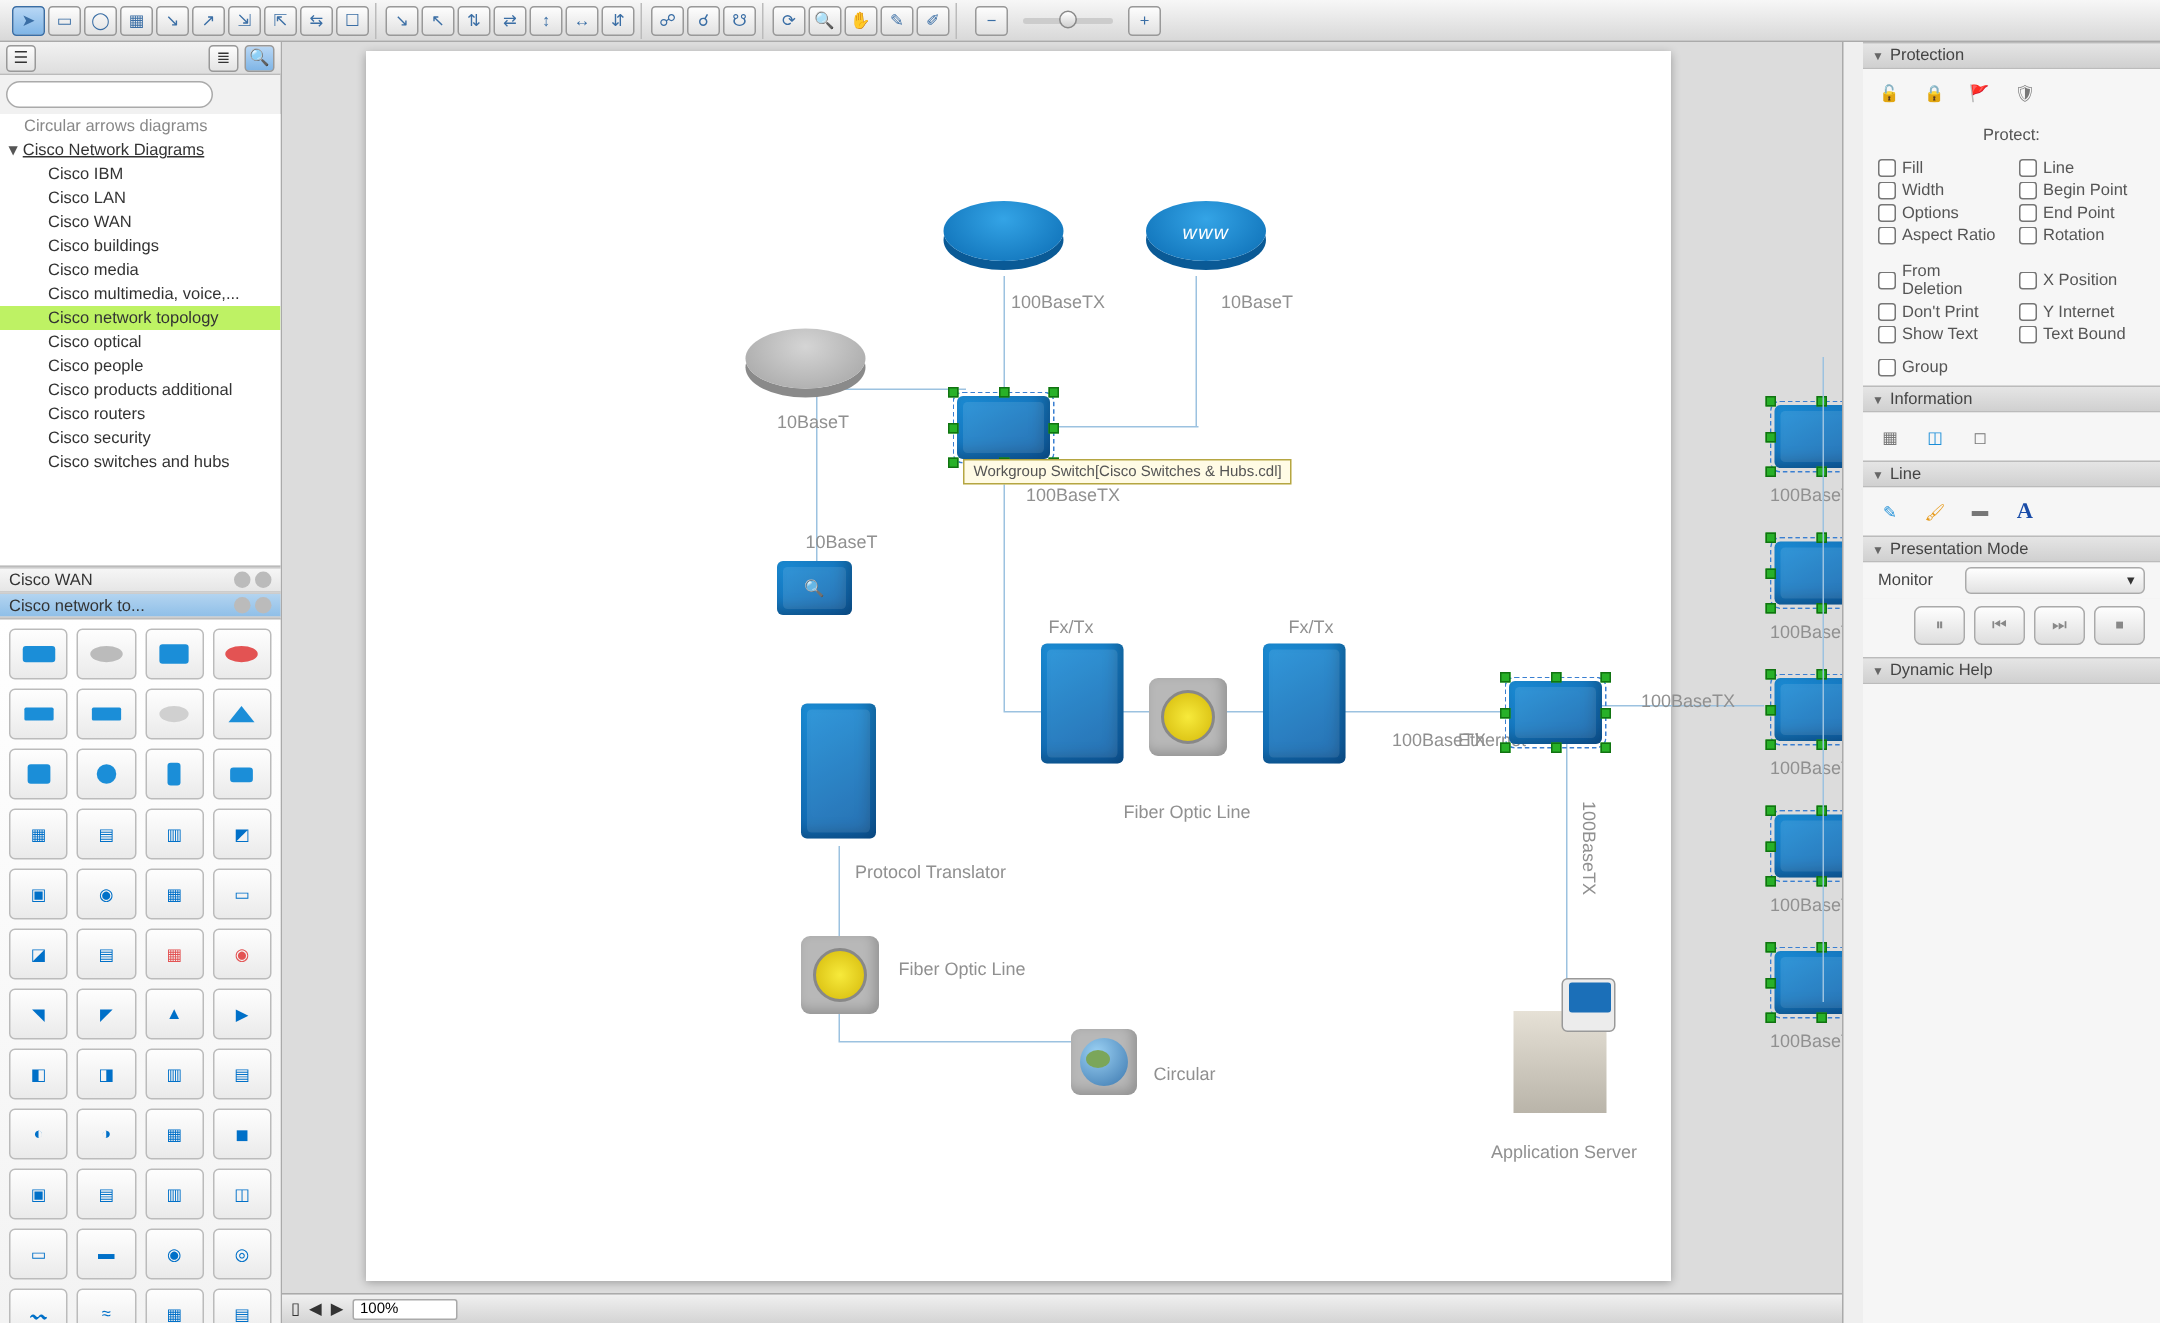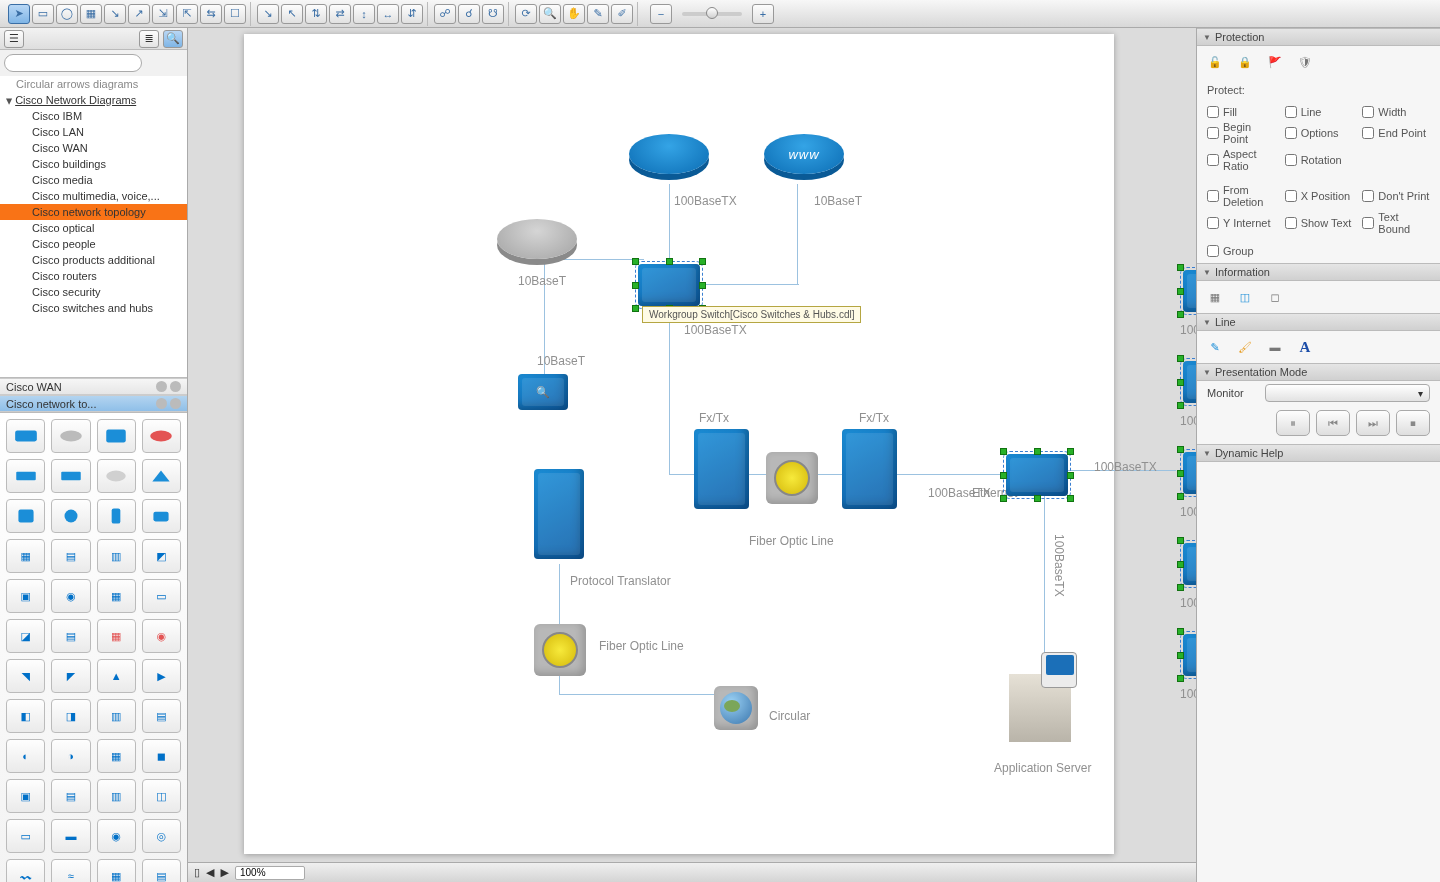--- a/index.html
+++ b/index.html
@@ -23,21 +23,21 @@
 .left-head .spacer { flex: 1; }
 .small-search { height: 18px; border: 1px solid #aaa; border-radius: 9px; width: 138px; padding: 0 8px 0 20px; background: #fff; position: relative; margin: 4px; font-size: 11px; }
 .small-search-wrap { position: relative; }
 .small-search-wrap::before { content: ""; position: absolute; left: 10px; top: 8px; width: 8px; height: 8px; border: 1.5px solid #888; border-radius: 50%; }
 
 .tree { flex: 1; overflow: auto; font-size: 11px; background: #fff; }
 .tree-item { padding: 2px 6px 2px 16px; cursor: pointer; white-space: nowrap; overflow: hidden; text-overflow: ellipsis; color: #333; }
 .tree-item.parent { padding-left: 6px; font-weight: normal; text-decoration: underline; }
 .tree-item.parent::before { content: "▶"; display: inline-block; font-size: 8px; margin-right: 3px; transform: rotate(90deg); color: #555; }
 .tree-item.sub { padding-left: 32px; }
-.tree-item.highlight { background: #f97316; padding-left: 32px; }
+.tree-item.highlight { background: #bef264; padding-left: 32px; }
 
 .library-tabs { background: #e3e3e3; border-top: 1px solid #bbb; }
 .lib-tab { display: flex; align-items: center; padding: 1px 6px; font-size: 11px; border-top: 1px solid #ccc; border-bottom: 1px solid #ccc; background: linear-gradient(#f6f6f6,#e6e6e6); height: 17px; gap: 4px; }
 .lib-tab.selected { background: linear-gradient(#b3d4f0,#8fbfe8); }
 .lib-tab .icons { margin-left: auto; display: flex; gap: 3px; }
 .lib-tab .icons span { width: 11px; height: 11px; border-radius: 50%; background: #bbb; display: block; }
 
 .shape-grid { background: linear-gradient(#fff,#f3f3f3); border-top: 1px solid #bbb; height: 470px; overflow: auto; display: grid; grid-template-columns: repeat(4, 1fr); gap: 6px; padding: 6px; align-content: start; }
 .shape-cell { height: 34px; border: 1px solid #bbb; border-radius: 4px; background: linear-gradient(#fefefe,#eaeaea); display: flex; align-items: center; justify-content: center; color: #0070c8; }
 .shape-cell svg { width: 26px; height: 22px; }
@@ -75,27 +75,27 @@
 .link { position: absolute; background: #9cc2e0; }
 .link.h { height: 1px; }
 .link.v { width: 1px; }
 .vlabel { position: absolute; font-size: 12px; color: #909090; writing-mode: vertical-rl; }
 .tooltip { position: absolute; background: #fffbe5; border: 1px solid #b5a642; padding: 2px 6px; font-size: 10px; color: #555; white-space: nowrap; }
 
 .canvas-footer { height: 20px; background: linear-gradient(#f0f0f0,#d4d4d4); border-top: 1px solid #aaa; display: flex; align-items: center; padding: 0 6px; gap: 6px; font-size: 11px; }
 .zoom-field { border: 1px solid #aaa; background: #fff; height: 14px; width: 70px; font-size: 10px; padding: 0 4px; border-radius: 2px; }
 
 
-.right-panel { width: 244px; background: #efefef; border-left: 1px solid #aaa; display: flex; flex-direction: column; font-size: 11px; }
+.right-panel { width: 212px; background: #efefef; border-left: 1px solid #aaa; display: flex; flex-direction: column; font-size: 11px; padding-left: 13px; }
 .rp-section-head { height: 18px; background: linear-gradient(#e5e5e5,#d0d0d0); border-top: 1px solid #bbb; border-bottom: 1px solid #bbb; display: flex; align-items: center; padding: 0 6px; font-size: 11px; color: #444; }
 .rp-section-head::before { content: "▼"; font-size: 8px; margin-right: 4px; color: #666; }
 .rp-icons-row { display: flex; gap: 10px; padding: 6px 8px; background: #f6f6f6; }
 .rp-icon { width: 20px; height: 20px; display: flex; align-items: center; justify-content: center; color: #777; cursor: pointer; }
 .rp-body { padding: 6px 10px; background: #f6f6f6; }
-.protect-grid { display: grid; grid-template-columns: 1fr 1fr 1fr; gap: 3px 10px; padding-top: 4px; }
+.protect-grid { display: grid; grid-template-columns: 1fr 1fr; gap: 3px 10px; padding-top: 4px; }
 .chk { display: flex; align-items: center; gap: 4px; font-size: 11px; color: #555; }
 .chk input { width: 12px; height: 12px; }
 .field-row { display: flex; align-items: center; gap: 8px; padding: 3px 10px; background: #f6f6f6; }
 .field-row .lbl { width: 50px; color: #444; }
 .sel { flex:1; border: 1px solid #aaa; border-radius: 4px; height: 18px; background: linear-gradient(#fff,#e2e2e2); padding: 0 6px; font-size: 10px; display: flex; align-items: center; justify-content: space-between;}
 .big-btn { flex:1; height: 24px; border: 1px solid #aaa; border-radius: 4px; background: linear-gradient(#fefefe,#dedede); display: flex; align-items: center; justify-content: center; gap: 8px; font-size: 11px; cursor: pointer; }
 .play-icon { width: 0; height: 0; border-left: 7px solid #444; border-top: 5px solid transparent; border-bottom: 5px solid transparent; }
 .media-btns { display: flex; gap: 6px; padding: 5px 10px 8px; background: #f6f6f6; justify-content: flex-end;}
 .media-btn { width: 34px; height: 26px; border: 1px solid #aaa; border-radius: 5px; background: linear-gradient(#fefefe,#dedede); display:flex; align-items:center; justify-content:center; color:#888; cursor:pointer;}
 .text-in { height: 16px; width: 66px; border: 1px solid #aaa; background:#fff; font-size:10px; border-radius:2px; }
@@ -460,21 +460,21 @@
     <div class="rp-section-head">
         <span>Protection</span>
       </div>
     <div class="rp-icons-row">
       <div class="rp-icon">🔓</div>
       <div class="rp-icon">🔒</div>
       <div class="rp-icon">🚩</div>
       <div class="rp-icon">🛡</div>
     </div>
     <div class="rp-body">
-      <div style="color:#555; margin-bottom:6px;">Protect:</div>
+      <div style="color:#555; margin-bottom:6px;text-align:center;">Protect:</div>
       <div class="protect-grid">
         <label class="chk">
             <input type="checkbox" style="">
             <span>Fill</span>
           </label>
         <label class="chk">
             <input type="checkbox" style="">
             <span>Line</span>
           </label>
         <label class="chk">

